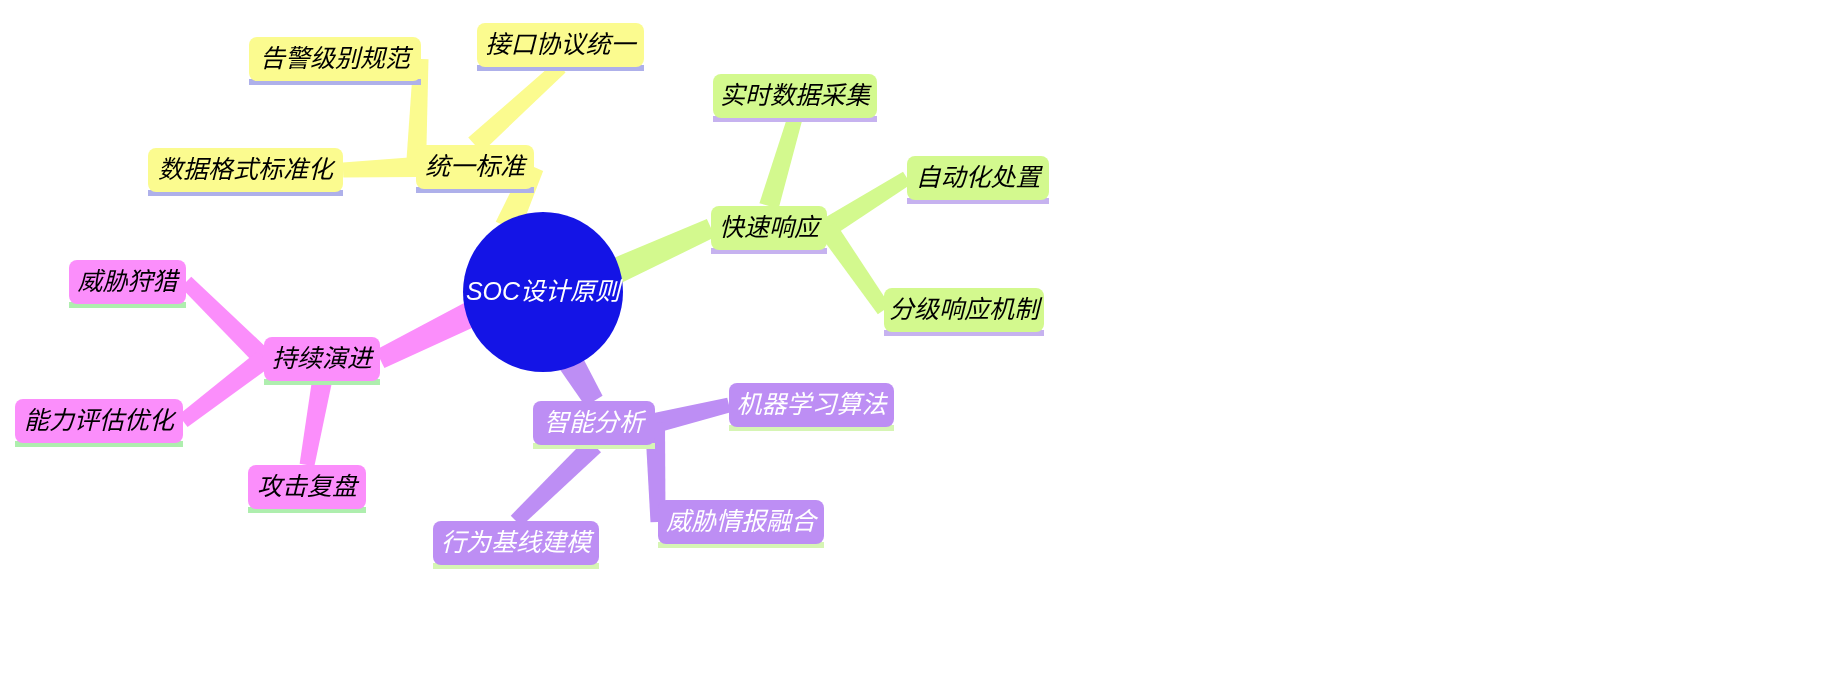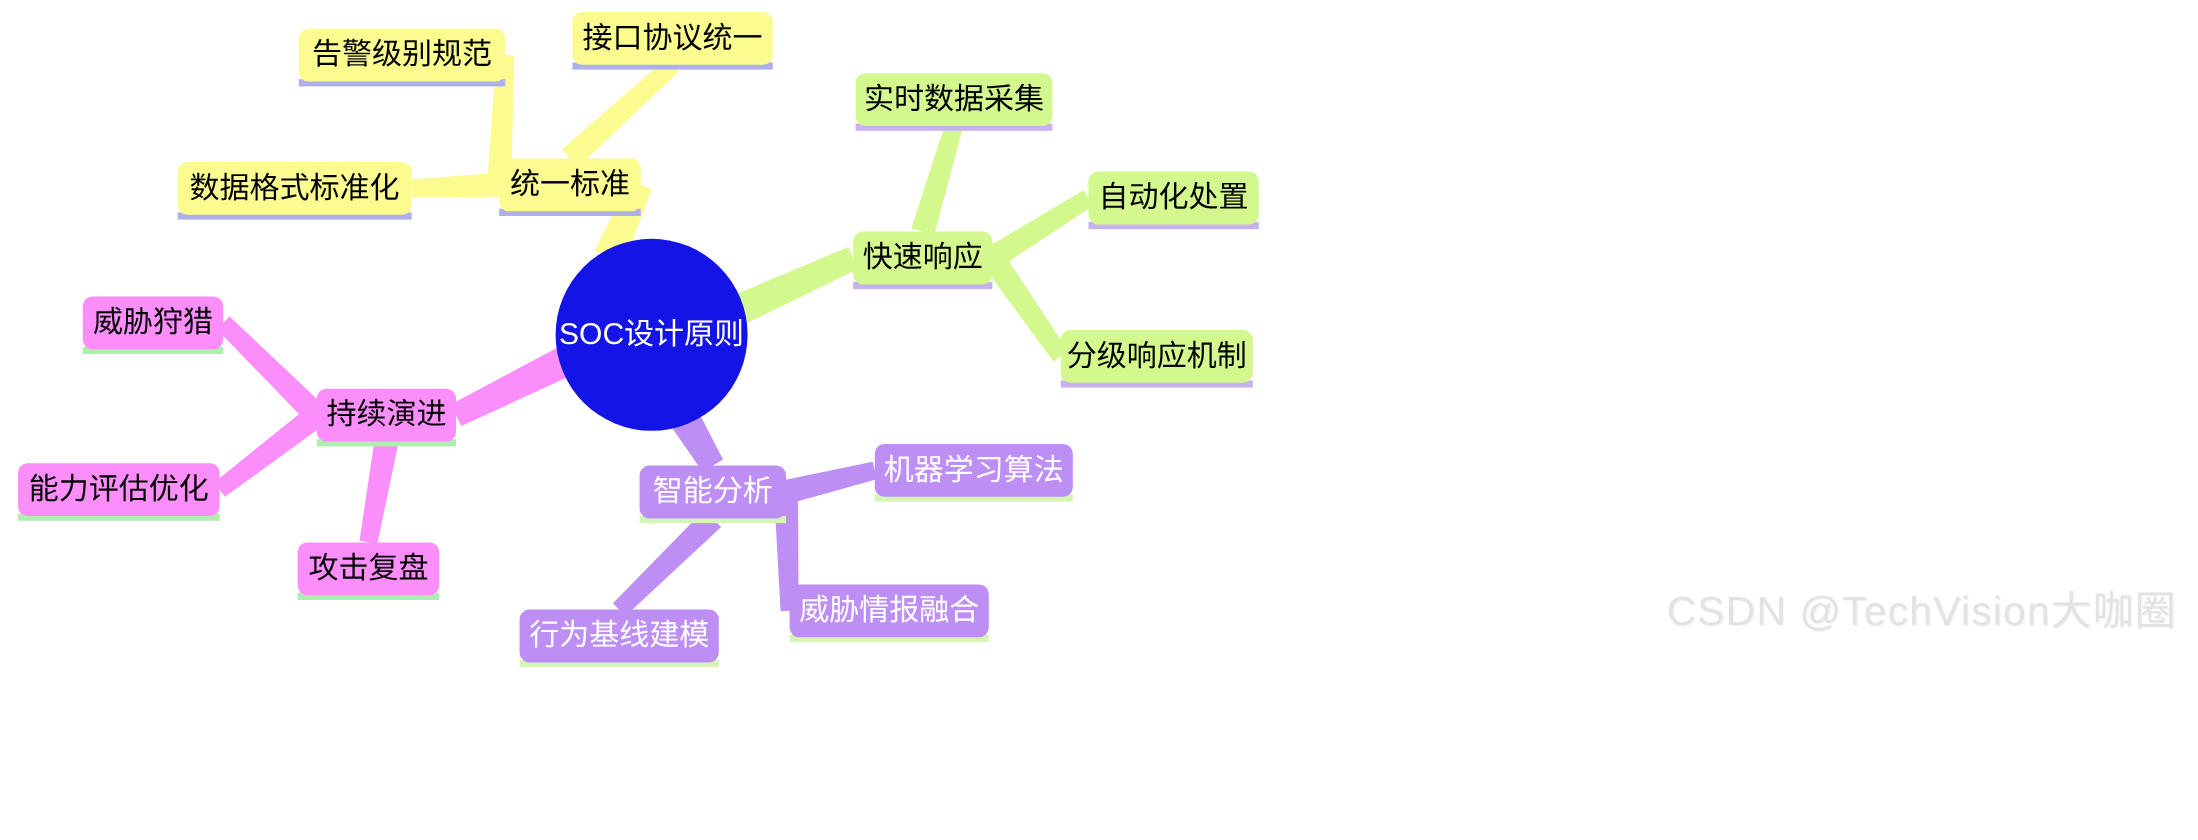--- a/index.html
+++ b/index.html
@@ -11,23 +11,24 @@
   body {
     width: 1832px;
     height: 700px;
     position: relative;
     overflow: hidden;
     font-family: "Liberation Sans", "DejaVu Sans", sans-serif;
   }
   #mindmap-root {
     position: absolute;
     left: 0;
-    top: 0;
+    top: 13px;
     width: 1832px;
     height: 545px;
+    font-style: italic;
   }
   svg#mindmap-canvas {
     position: absolute;
     left: 0;
     top: 0;
     width: 1832px;
     height: 700px;
     display: block;
   }
   .node-label {
@@ -160,14 +161,13 @@
           <rect x="533" y="430" width="122" height="6" fill="#d6f5b4"></rect>
           <rect x="533" y="388" width="122" height="44" rx="8" ry="8" fill="#bd8ef4"></rect>
           <text x="594" y="411" fill="#ffffff" class="node-label">智能分析</text>
         </g>
       </g>
     <g id="root-layer">
         <circle cx="543" cy="279" r="80" fill="#1414e6"></circle>
         <text x="543" y="280" class="root-label">SOC设计原则</text>
       </g>
   </svg>
-  <div class="watermark-text">CSDN @TechVision大咖圈</div>
 </div>
 
 </body></html>

